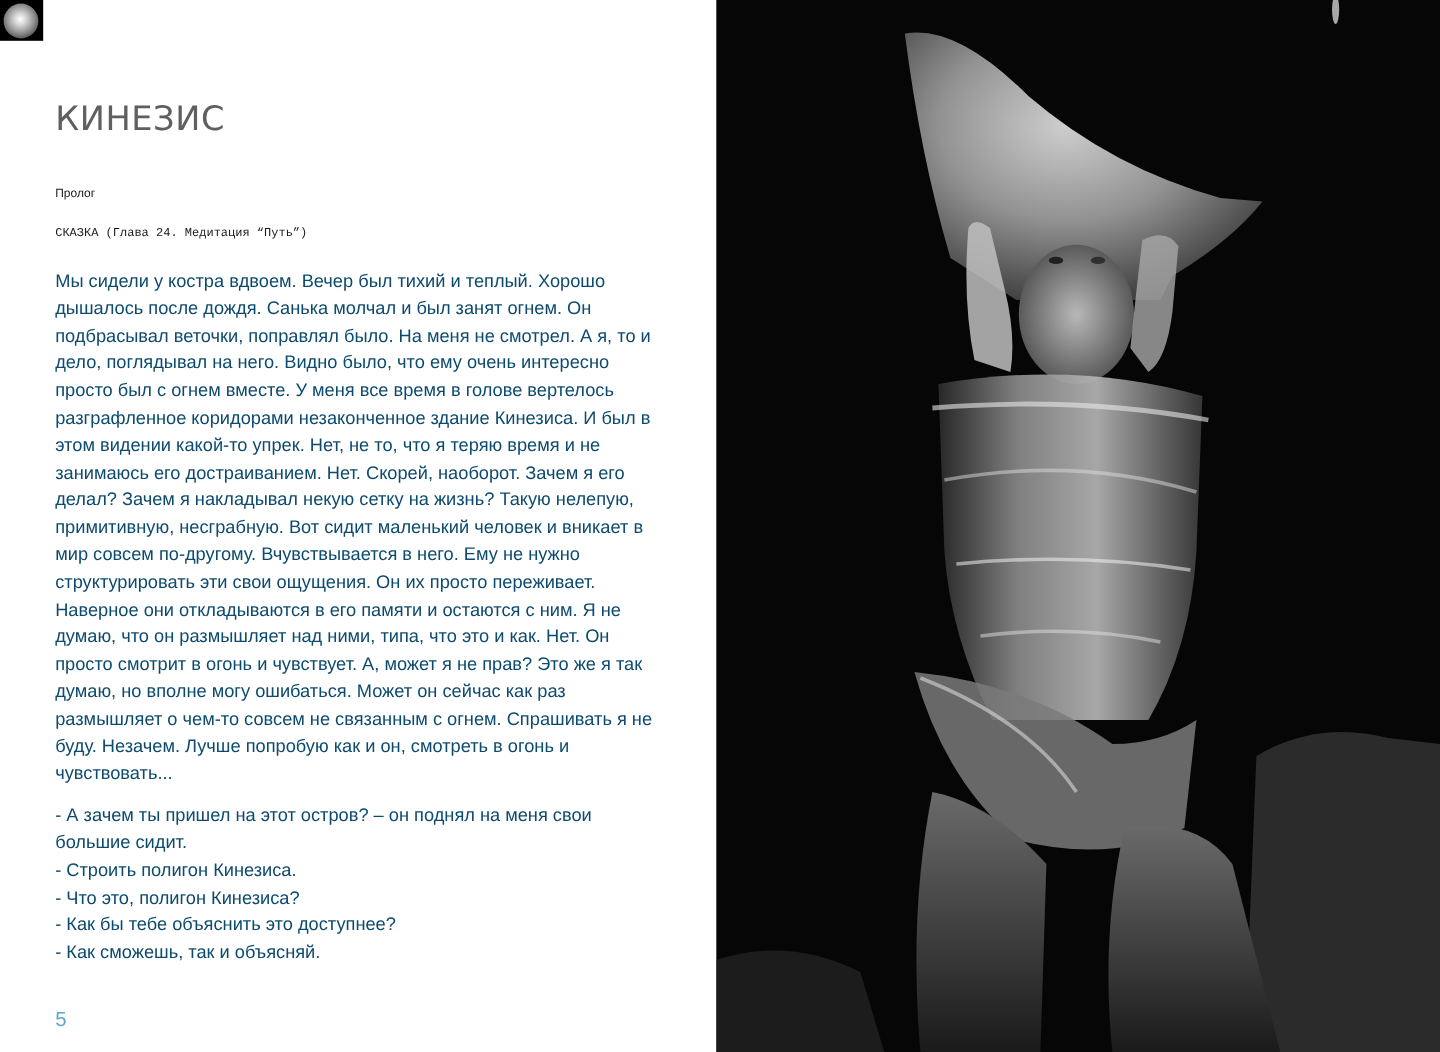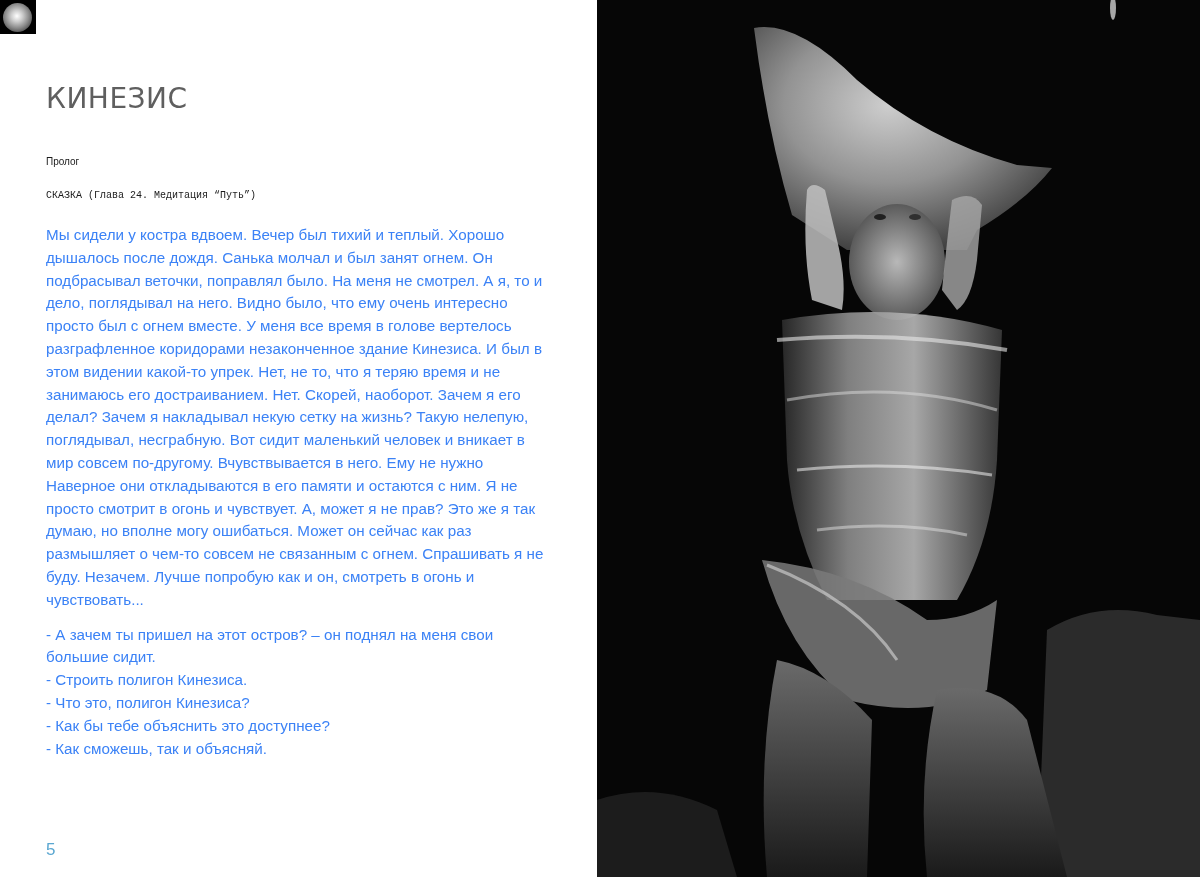--- a/index.html
+++ b/index.html
@@ -25,21 +25,21 @@
       font-size: 28px; color: #5f5f5f; letter-spacing: 0.5px;
       margin: 0; font-weight: normal;
     }
     .subtitle {
       position: absolute; left: 46px; font-size: 10px; color: #1a1a1a; margin: 0;
     }
     .sub1 { top: 156px; }
     .sub2 { top: 190px; font-family: Liberation Mono, monospace; }
     .body-text {
       position: absolute; left: 46px; top: 224px; width: 520px;
-      font-size: 15.2px; line-height: 22.8px; color: #3b82f6;
+      font-size: 15.2px; line-height: 22.8px; color: #0c4a6e;
     }
     .body-text p { margin: 0; }
     .para-line { display: block; white-space: nowrap; }
     .dialogue { margin-top: 12px !important; }
     .page-number {
       position: absolute; left: 46px; top: 840px;
       font-size: 17px; color: #5aa7d1;
     }
     .photo {
       position: absolute; left: 597px; top: 0; width: 603px; height: 877px;
@@ -63,23 +63,25 @@
     <p>
       <span class="para-line">Мы сидели у костра вдвоем. Вечер был тихий и теплый. Хорошо</span>
       <span class="para-line">дышалось после дождя. Санька молчал и был занят огнем. Он</span>
       <span class="para-line">подбрасывал веточки, поправлял было. На меня не смотрел. А я, то и</span>
       <span class="para-line">дело, поглядывал на него. Видно было, что ему очень интересно</span>
       <span class="para-line">просто был с огнем вместе. У меня все время в голове вертелось</span>
       <span class="para-line">разграфленное коридорами незаконченное здание Кинезиса. И был в</span>
       <span class="para-line">этом видении какой-то упрек. Нет, не то, что я теряю время и не</span>
       <span class="para-line">занимаюсь его достраиванием. Нет. Скорей, наоборот. Зачем я его</span>
       <span class="para-line">делал? Зачем я накладывал некую сетку на жизнь? Такую нелепую,</span>
-      <span class="para-line">поглядывал, несграбную. Вот сидит маленький человек и вникает в</span>
+      <span class="para-line">примитивную, несграбную. Вот сидит маленький человек и вникает в</span>
       <span class="para-line">мир совсем по-другому. Вчувствывается в него. Ему не нужно</span>
+      <span class="para-line">структурировать эти свои ощущения. Он их просто переживает.</span>
       <span class="para-line">Наверное они откладываются в его памяти и остаются с ним. Я не</span>
+      <span class="para-line">думаю, что он размышляет над ними, типа, что это и как. Нет. Он</span>
       <span class="para-line">просто смотрит в огонь и чувствует. А, может я не прав? Это же я так</span>
       <span class="para-line">думаю, но вполне могу ошибаться. Может он сейчас как раз</span>
       <span class="para-line">размышляет о чем-то совсем не связанным с огнем. Спрашивать я не</span>
       <span class="para-line">буду. Незачем. Лучше попробую как и он, смотреть в огонь и</span>
       <span class="para-line">чувствовать...</span>
     </p>
     <p class="dialogue">
       <span class="para-line">- А зачем ты пришел на этот остров? – он поднял на меня свои</span>
       <span class="para-line">большие сидит.</span>
       <span class="para-line">- Строить полигон Кинезиса.</span>

